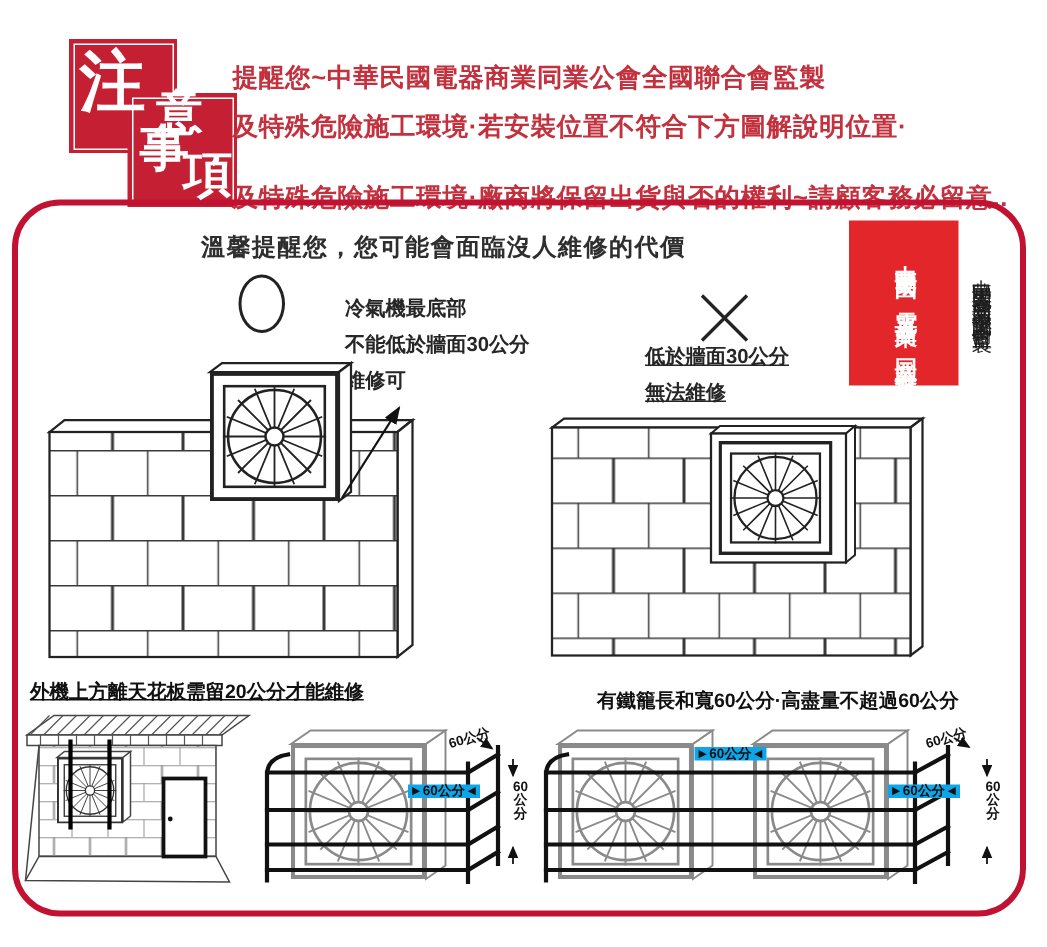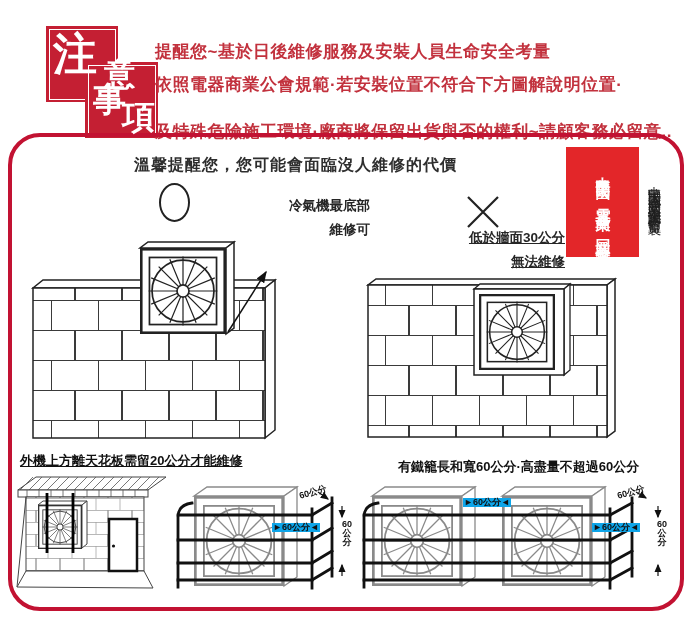--- a/index.html
+++ b/index.html
@@ -16,21 +16,21 @@
   
   .hline{position:absolute;left:155px;font-size:17px;font-weight:bold;color:#c2313d;
          letter-spacing:.5px;white-space:nowrap;}
 
   
   #panel{position:absolute;left:8px;top:133px;width:668px;height:470px;
          border:4px solid #c21232;border-radius:32px;background:transparent;}
 
   .ptitle{position:absolute;left:134px;top:155px;width:440px;text-align:left;
           font-size:16px;font-weight:bold;color:#2e2e2e;letter-spacing:1px;}
-  .note{position:absolute;text-align:right;font-weight:bold;color:#262626;
+  .note{position:absolute;text-align:left;font-weight:bold;color:#262626;
         font-size:13.5px;line-height:24px;}
   .okmark{position:absolute;left:159px;top:183px;width:27px;height:35px;
           border:2.5px solid #222;border-radius:50%;}
 
   
   .stamp{position:absolute;left:566px;top:147px;width:73px;height:110px;background:#e32629;
          display:flex;justify-content:center;align-items:center;}
   .stamp-in{writing-mode:vertical-rl;text-orientation:upright;color:#fff;font-weight:bold;
             font-family:"Liberation Serif",serif;font-size:15px;letter-spacing:3px;line-height:21px;}
   .sidetext{position:absolute;left:645px;top:175px;height:300px;writing-mode:vertical-rl;
@@ -64,31 +64,32 @@
 
   <div>
     <div class="badge-sq" style="left:46px;top:26px;width:72px;height:76px;"></div>
     <div class="badge-sq" style="left:85px;top:62px;width:73px;height:76px;"></div>
     <span class="bchar" style="left:53px;top:33px;font-size:44px;">注</span>
     <span class="bchar" style="left:104px;top:59px;font-size:31px;">意</span>
     <span class="bchar" style="left:93px;top:84px;font-size:33px;">事</span>
     <span class="bchar" style="left:122px;top:101px;font-size:33px;">項</span>
   </div>
 
-  <div class="hline" style="top:40px;">提醒您~基於日後維修服務及安裝人員生命安全考量</div>
-  <div class="hline" style="top:73px;">依照電器商業公會規範·若安裝位置不符合下方圖解說明位置·</div>
+  <div class="hline" style="top:40px;">提醒您~中華民國電器商業同業公會全國聯合會監製</div>
+  <div class="hline" style="top:73px;">及特殊危險施工環境·若安裝位置不符合下方圖解說明位置·</div>
   <div class="hline" style="top:120px;">及特殊危險施工環境·廠商將保留出貨與否的權利~請顧客務必留意..</div>
 
   <div id="panel"></div>
 
   <div class="ptitle">溫馨提醒您，您可能會面臨沒人維修的代價</div>
 
   <div class="okmark"></div>
   <div class="note" style="left:230px;top:194px;width:140px;">
     <div>冷氣機最底部</div>
+    <div>不能低於牆面30公分</div>
     <div>維修可</div>
   </div>
 
   <svg class="abs" style="left:464px;top:193px;" width="38" height="38" viewBox="0 0 38 38">
     <path d="M4 4L34 34M34 4L4 34" stroke="#222" stroke-width="2.2" fill="none"></path>
   </svg>
   <div class="note" style="left:430px;top:226px;width:135px;text-decoration:underline;">
     <div>低於牆面30公分</div>
     <div>無法維修</div>
   </div>

